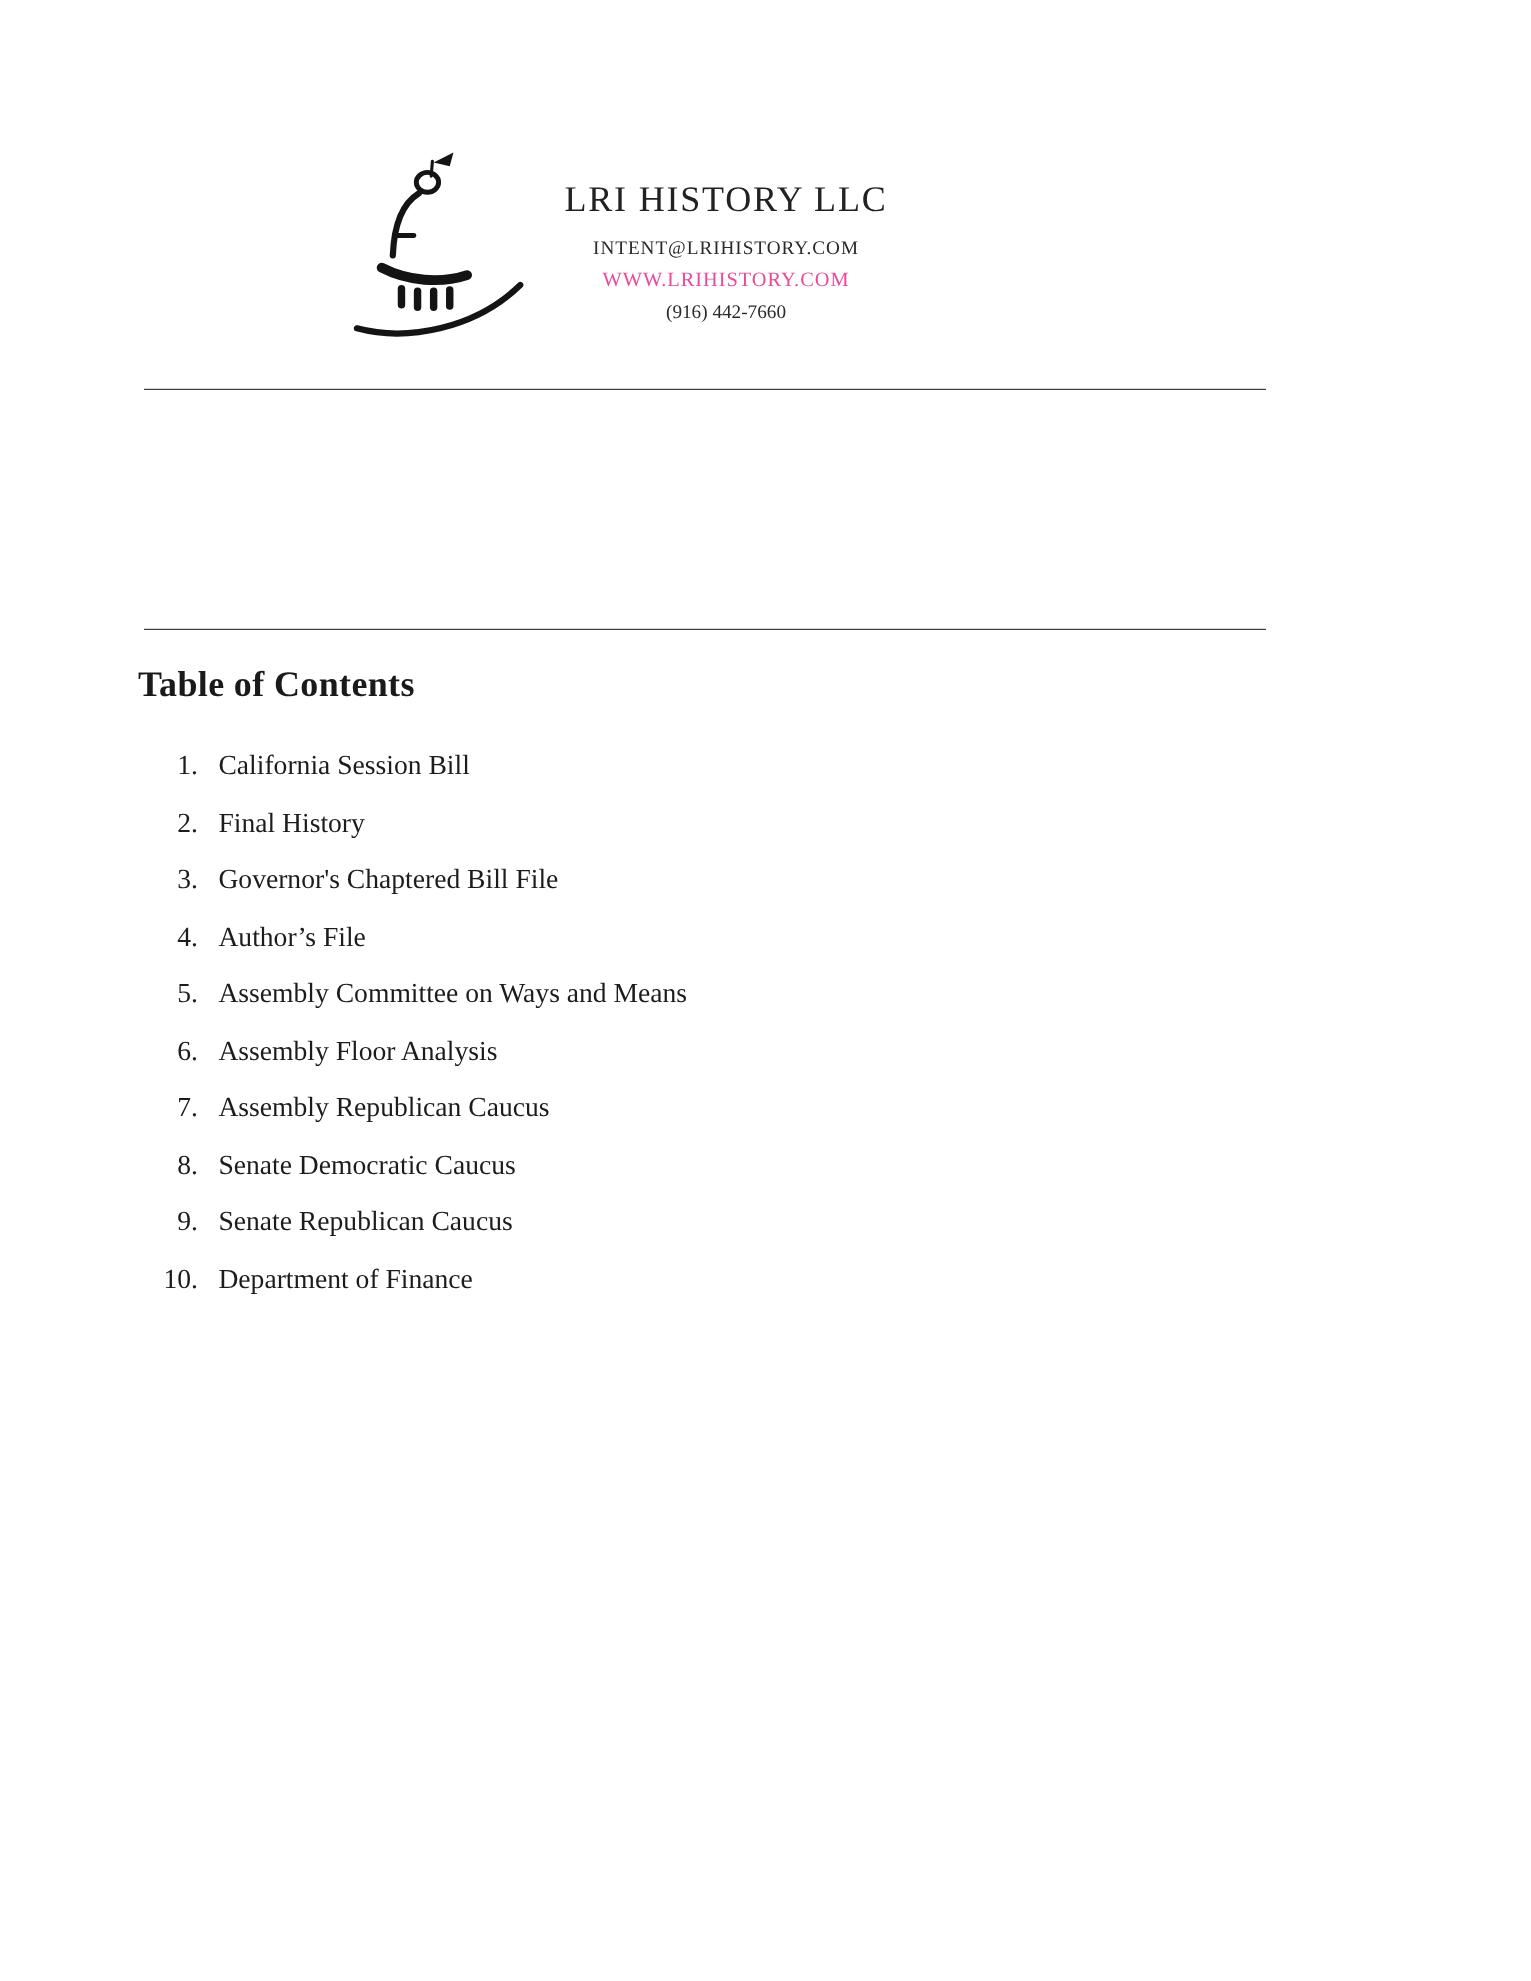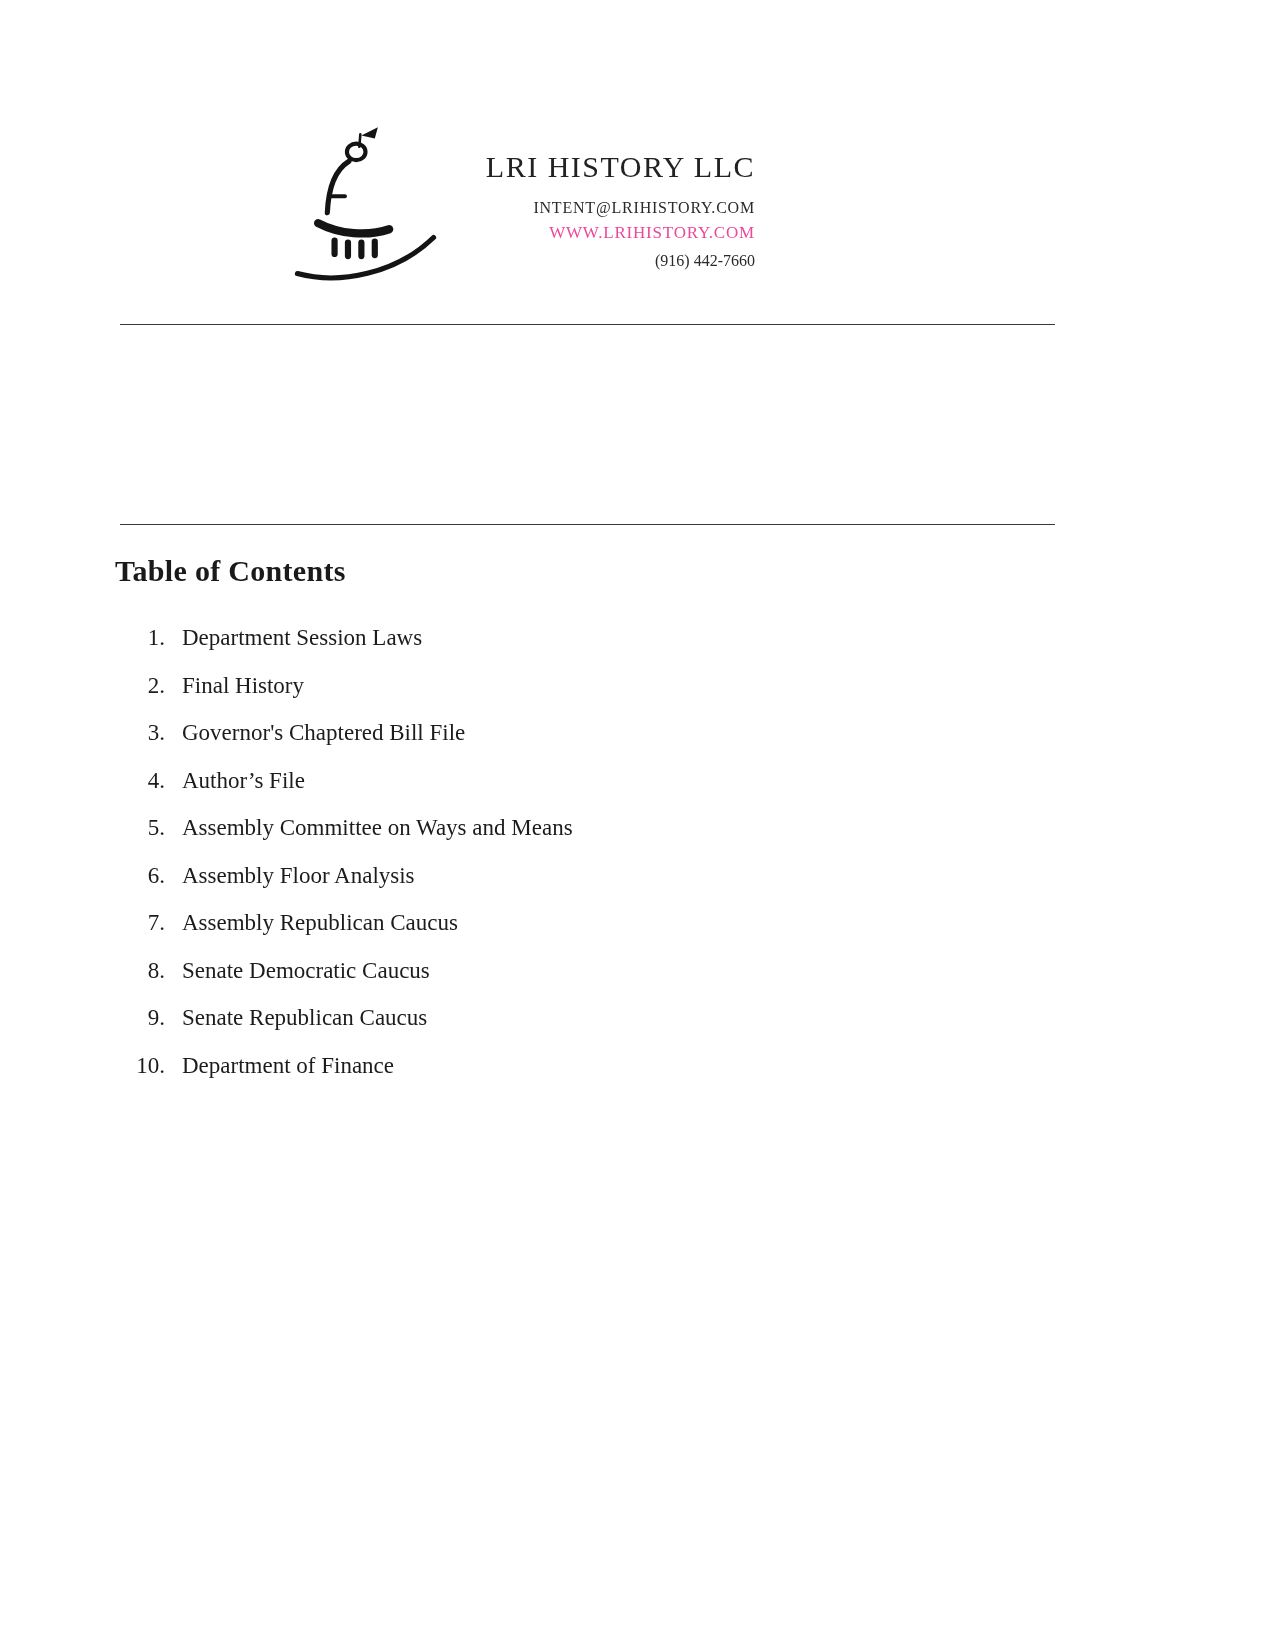--- a/index.html
+++ b/index.html
@@ -25,21 +25,21 @@
     width: 145px;
     height: 165px;
   }
 
   
   .company-block {
     position: absolute;
     left: 455px;
     top: 150px;
     width: 300px;
-    text-align: right;
+    text-align: center;
   }
   .company-name {
     font-size: 30px;
     letter-spacing: 1.5px;
     color: #222;
     line-height: 34px;
     white-space: nowrap;
   }
   .company-email {
     margin-top: 12px;
@@ -159,21 +159,21 @@
   <div class="rule rule-1"></div>
 
 
   <div class="rule rule-2"></div>
 
   <div class="toc-title">Table of Contents</div>
 
   <div class="toc-list">
     <div class="toc-item">
       <span class="toc-num">1.</span>
-      <span class="toc-label">Department Session Laws</span>
+      <span class="toc-label">California Session Bill</span>
     </div>
     <div class="toc-item">
       <span class="toc-num">2.</span>
       <span class="toc-label">Final History</span>
     </div>
     <div class="toc-item">
       <span class="toc-num">3.</span>
       <span class="toc-label">Governor's Chaptered Bill File</span>
     </div>
     <div class="toc-item">

